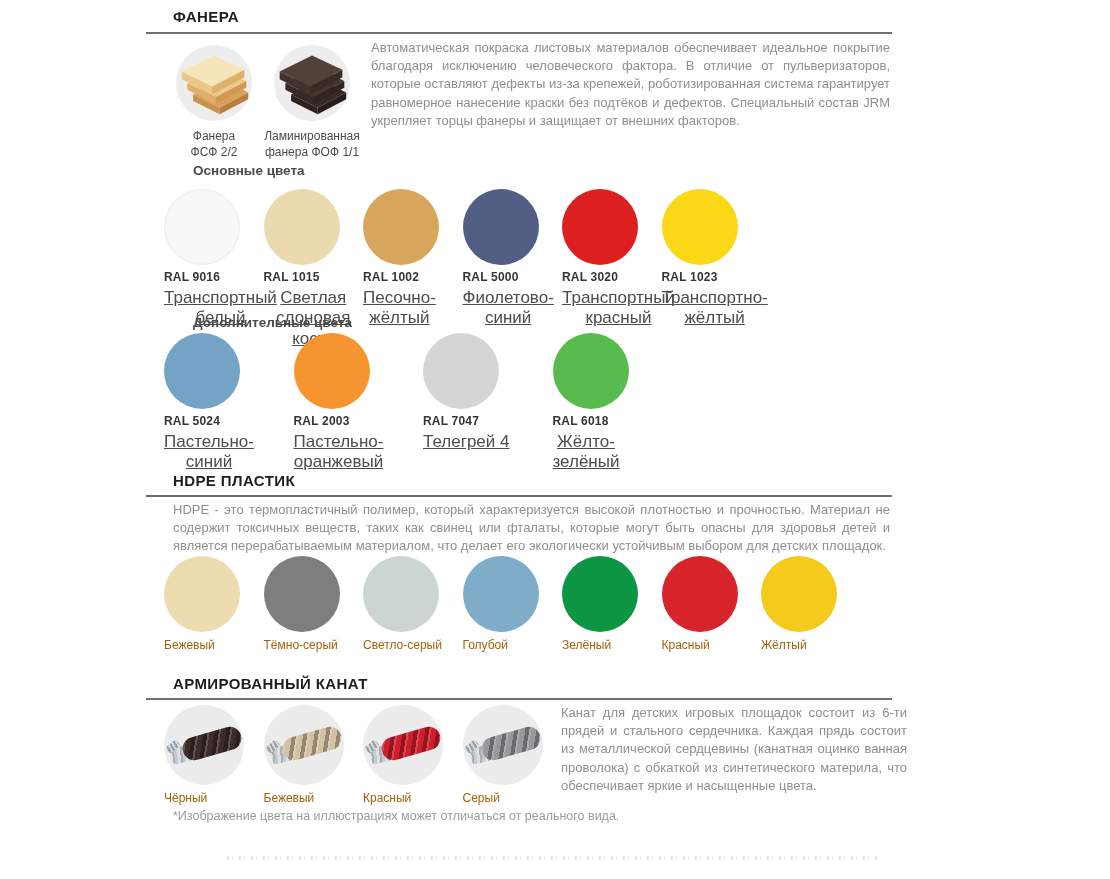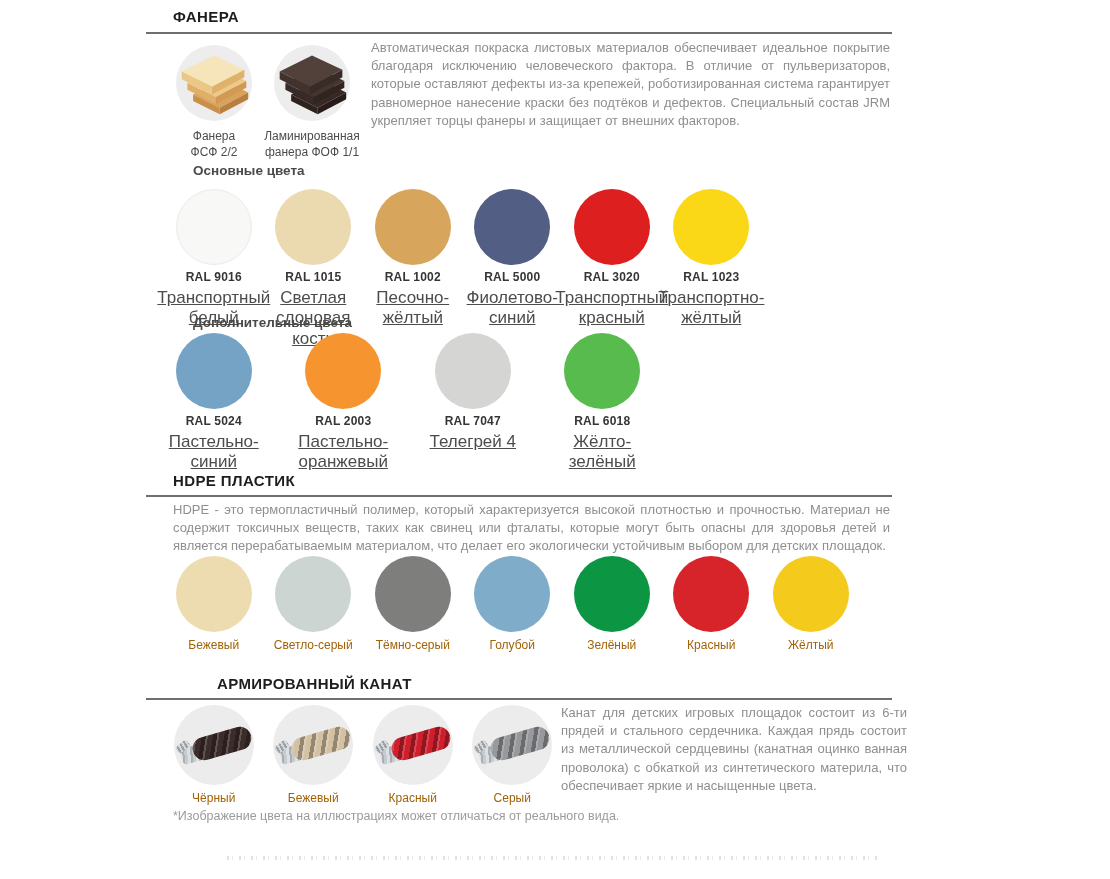--- a/index.html
+++ b/index.html
@@ -8,21 +8,21 @@
   .page { position:relative; width:1110px; height:879px; background:#fff; overflow:hidden; }
 
   .h-title { position:absolute; left:173px; font-size:15px; font-weight:bold; color:#1d1d1b; letter-spacing:.4px; }
   .h-rule  { position:absolute; left:146px; width:746px; height:2px; background:#6f6f6e; }
 
   .para { position:absolute; font-size:13px; line-height:1.4; color:#8f8f8f; text-align:justify; }
 
   .sub-label { position:absolute; left:173px; font-size:13.5px; font-weight:bold; color:#4a4a49;margin-left:20px; }
 
   .row { position:absolute; left:164px; display:flex; }
-  .cell { width:99.5px; display:flex; flex-direction:column; align-items:center; }
+  .cell { width:99.5px; display:flex; flex-direction:column; align-items:flex-start; }
   .circle { width:76px; height:76px; border-radius:50%; }
   .circle.light { border:1px solid #ececec; box-shadow:0 0 0 1px #f6f6f6 inset; }
   .code { margin-top:5px; font-size:12px; font-weight:bold; color:#353534; letter-spacing:.2px; }
   .cname { margin-top:4px; font-size:17px; line-height:1.2; color:#4c4c4b; text-align:center; white-space:pre-line;text-decoration:underline; }
   .hname { margin-top:6px; font-size:12px; color:#a16207; }
 
   
   .fig-row { position:absolute; left:165px; top:45px; display:flex; }
   .fig-cell { width:98px; display:flex; flex-direction:column; align-items:center; }
   .fig-circle { width:76px; height:76px; border-radius:50%; background:#ededed; overflow:hidden; }
@@ -165,46 +165,46 @@
   <div class="h-rule" style="top:495px;"></div>
 
   <div class="para" style="left:173px; top:501px; width:717px;">HDPE - это термопластичный полимер, который характеризуется высокой плотностью и прочностью. Материал не содержит токсичных веществ, таких как свинец или фталаты, которые могут быть опасны для здоровья детей и является перерабатываемым материалом, что делает его экологически устойчивым выбором для детских площадок.</div>
 
   <div class="row" style="top:556px;">
     <div class="cell">
       <div class="circle" style="background-color: rgb(236, 220, 176);"></div>
       <div class="hname">Бежевый</div>
     </div>
     <div class="cell">
+      <div class="circle" style="background-color: rgb(126, 126, 125);"></div>
+      <div class="hname">Тёмно-серый</div>
+    </div>
+    <div class="cell">
       <div class="circle" style="background-color: rgb(205, 213, 210);"></div>
       <div class="hname">Светло-серый</div>
     </div>
     <div class="cell">
-      <div class="circle" style="background-color: rgb(126, 126, 125);"></div>
-      <div class="hname">Тёмно-серый</div>
-    </div>
-    <div class="cell">
       <div class="circle" style="background-color: rgb(127, 173, 201);"></div>
       <div class="hname">Голубой</div>
     </div>
     <div class="cell">
       <div class="circle" style="background-color: rgb(12, 150, 68);"></div>
       <div class="hname">Зелёный</div>
     </div>
     <div class="cell">
       <div class="circle" style="background-color: rgb(215, 36, 42);"></div>
       <div class="hname">Красный</div>
     </div>
     <div class="cell">
       <div class="circle" style="background-color: rgb(244, 203, 28);"></div>
       <div class="hname">Жёлтый</div>
     </div>
   </div>
 
-  <div class="h-title" style="top:675px;margin-left:44px;">АРМИРОВАННЫЙ КАНАТ</div>
+  <div class="h-title" style="top:675px;">АРМИРОВАННЫЙ КАНАТ</div>
   <div class="h-rule" style="top:698px;"></div>
 
   <div class="row" style="top:705px;">
     <div class="cell">
       <div class="rope-circle">
         <div class="steel"></div>
         <div class="rope-body" style="background-color: rgb(60, 45, 43);">
             <div class="twist"></div>
           </div>
       </div>

